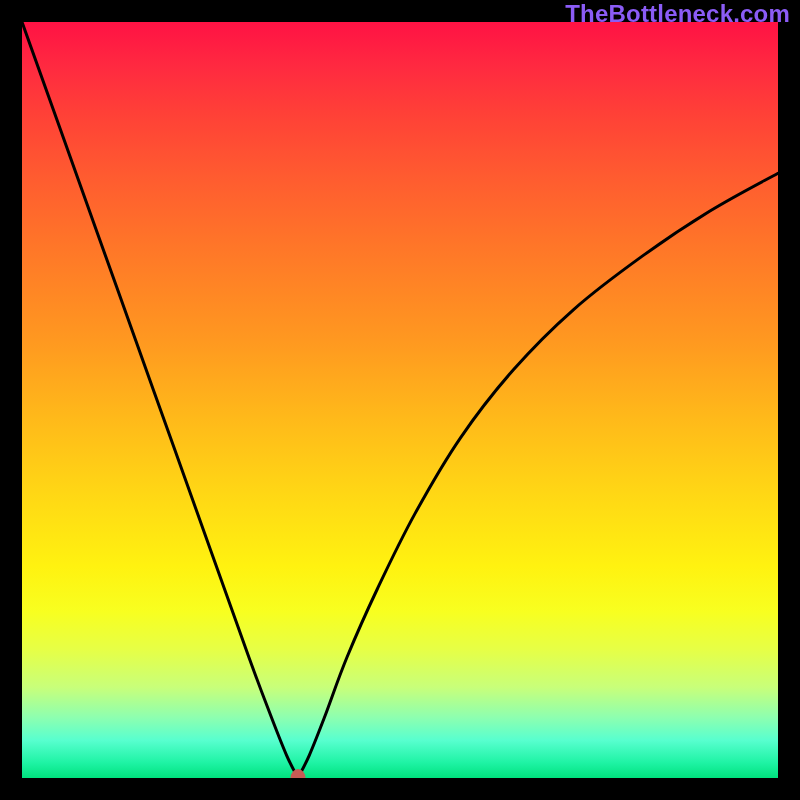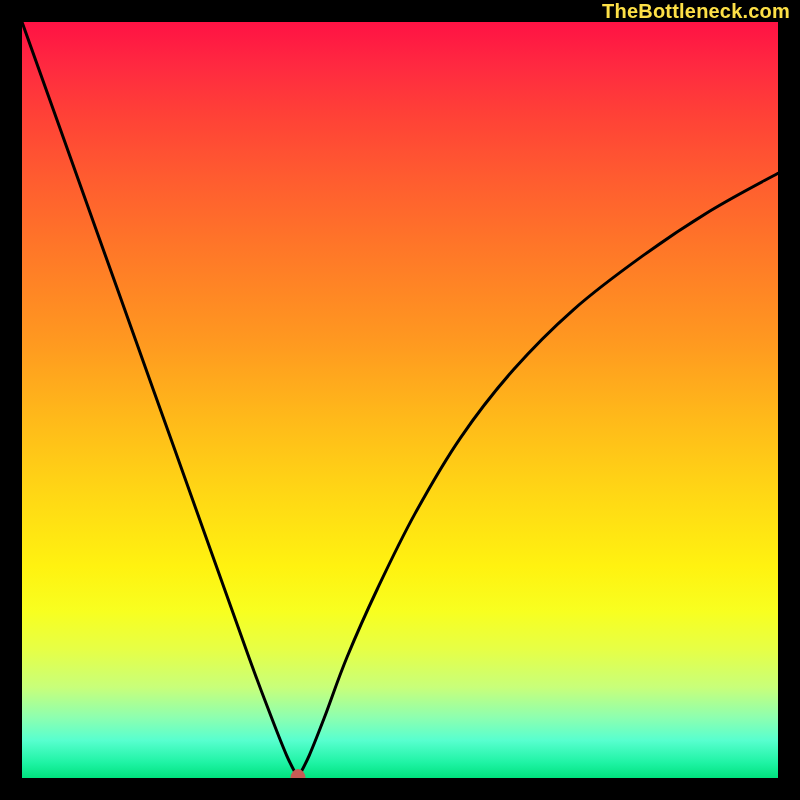--- a/index.html
+++ b/index.html
@@ -50,22 +50,22 @@
   }
   .edge.top    { left:0; top:0; width:800px; height:22px; }
   .edge.bottom { left:0; bottom:0; width:800px; height:22px; }
   .edge.left   { left:0; top:0; width:22px; height:800px; }
   .edge.right  { right:0; top:0; width:22px; height:800px; }
 
   .watermark {
     position: absolute;
     top: 0px;
     right: 10px;
-    color: #fde047;
-    font-size: 20px;
+    color: #8b5cf6;
+    font-size: 24px;
     font-weight: 700;
     letter-spacing: 0.2px;
     user-select: none;
   }
 
   svg.curve-layer {
     position: absolute;
     left: 22px;
     top: 22px;
     width: 756px;

